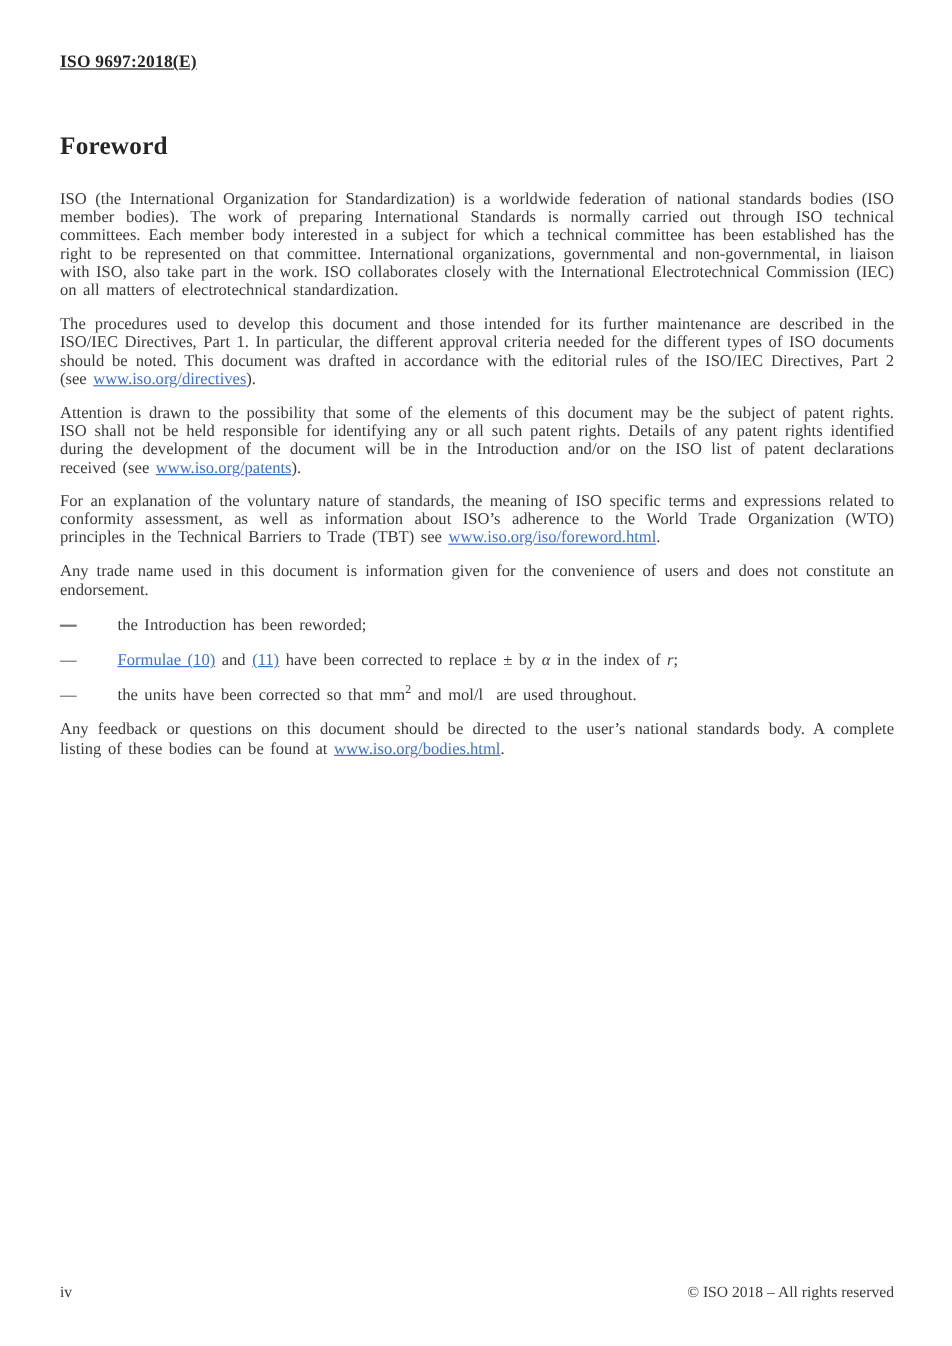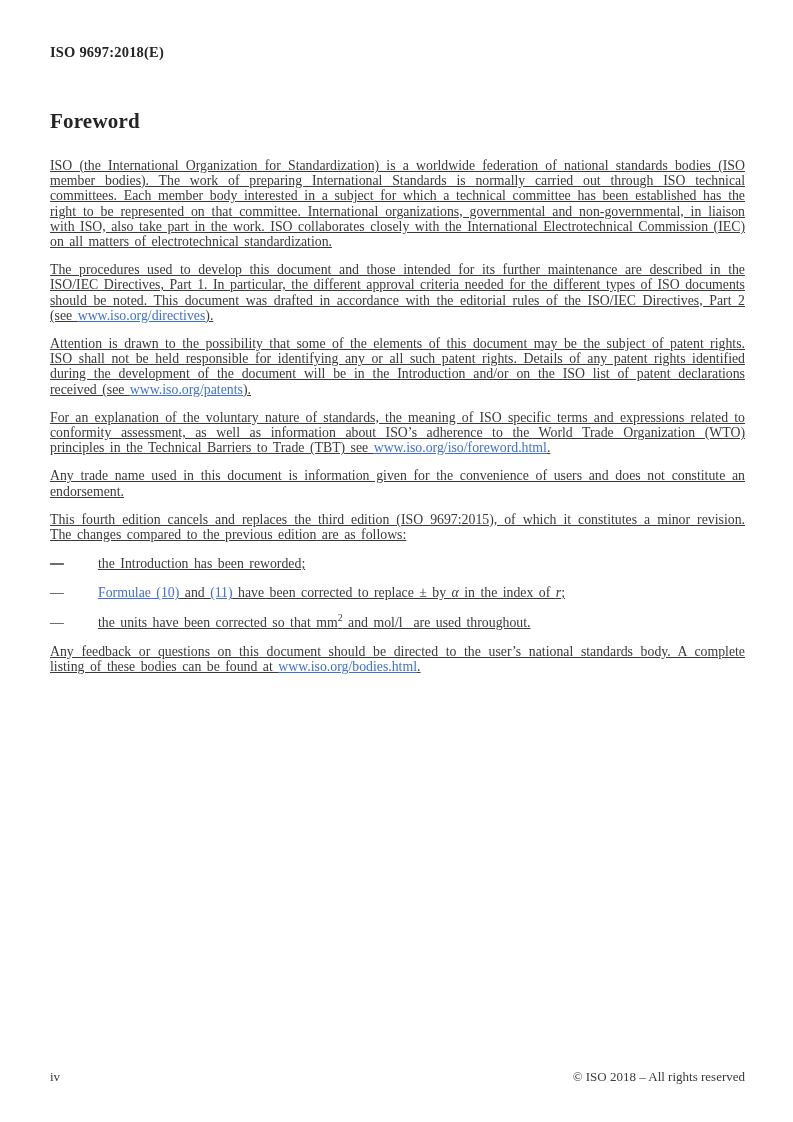--- a/index.html
+++ b/index.html
@@ -14,20 +14,21 @@
     box-sizing: border-box;
   }
   .running-header {
     position: absolute;
     top: 44px;
     left: 50px;
     font-size: 14.5px;
     font-weight: 700;
     color: var(--heading-color, #252525);
     letter-spacing: 0.2px;
+    text-decoration: underline;
   }
   .content {
     position: absolute;
     top: 108px;
     left: 50px;
     right: 48px;
   }
   h1.doc-title {
     margin: 0 0 24px 0;
     font-size: 21px;
@@ -35,21 +36,20 @@
     font-weight: 700;
     color: var(--heading-color, #252525);
     letter-spacing: 0.2px;
   }
   .para, .list-item {
     font-size: 13.8px;
     line-height: 15.2px;
     word-spacing: 2px;
     text-align: justify;
     margin: 0 0 13px 0;
-    text-decoration: underline;
   }
   .list-item {
     position: relative;
     padding-left: 48px;
     margin-bottom: 14px;
   }
   .list-item .marker {
     position: absolute;
     left: 0;
     top: 0;
@@ -82,21 +82,20 @@
 
   <div class="content">
     <h1 class="doc-title">Foreword</h1>
 
     <main id="doc-body">
         <p class="para"><span>ISO (the International Organization for Standardization) is a worldwide federation of national standards bodies (ISO member bodies). The work of preparing International Standards is normally carried out through ISO technical committees. Each member body interested in a subject for which a technical committee has been established has the right to be represented on that committee. International organizations, governmental and non-governmental, in liaison with ISO, also take part in the work. ISO collaborates closely with the International Electrotechnical Commission (IEC) on all matters of electrotechnical standardization.</span></p>
         <p class="para"><span>The procedures used to develop this document and those intended for its further maintenance are described in the ISO/IEC Directives, Part 1. In particular, the different approval criteria needed for the different types of ISO documents should be noted. This document was drafted in accordance with the editorial rules of the ISO/IEC Directives, Part 2 (see </span><a class="lnk" href="#">www.iso.org/directives</a><span>).</span></p>
         <p class="para"><span>Attention is drawn to the possibility that some of the elements of this document may be the subject of patent rights. ISO shall not be held responsible for identifying any or all such patent rights. Details of any patent rights identified during the development of the document will be in the Introduction and/or on the ISO list of patent declarations received (see </span><a class="lnk" href="#">www.iso.org/patents</a><span>).</span></p>
         <p class="para"><span>For an explanation of the voluntary nature of standards, the meaning of ISO specific terms and expressions related to conformity assessment, as well as information about ISO’s adherence to the World Trade Organization (WTO) principles in the Technical Barriers to Trade (TBT) see </span><a class="lnk" href="#">www.iso.org/iso/foreword.html</a><span>.</span></p>
         <p class="para"><span>Any trade name used in this document is information given for the convenience of users and does not constitute an endorsement.</span></p>
-        <p class="para"><span>This fourth edition cancels and replaces the third edition (ISO 9697:2015), of which it constitutes a minor revision. The changes compared to the previous edition are as follows:</span></p>
         <div class="list-item"><span class="marker">—</span></div>
         <div class="list-item"><span class="marker">—</span><span><span>the Introduction has been reworded;</span></span></div>
         <div class="list-item"><span class="marker">—</span><span><a class="lnk" href="#">Formulae (10)</a><span> and </span><a class="lnk" href="#">(11)</a><span> have been corrected to replace ± by </span><em>α</em><span> in the index of </span><em>r</em><span>;</span></span></div>
         <div class="list-item"><span class="marker">—</span><span><span>the units have been corrected so that mm</span><sup>2</sup><span> and mol/l&nbsp; are used throughout.</span></span></div>
         <p class="para"><span>Any feedback or questions on this document should be directed to the user’s national standards body. A complete listing of these bodies can be found at </span><a class="lnk" href="#">www.iso.org/bodies.html</a><span>.</span></p>
       </main>
   </div>
 
   <footer class="page-footer">
     <span>iv</span>

